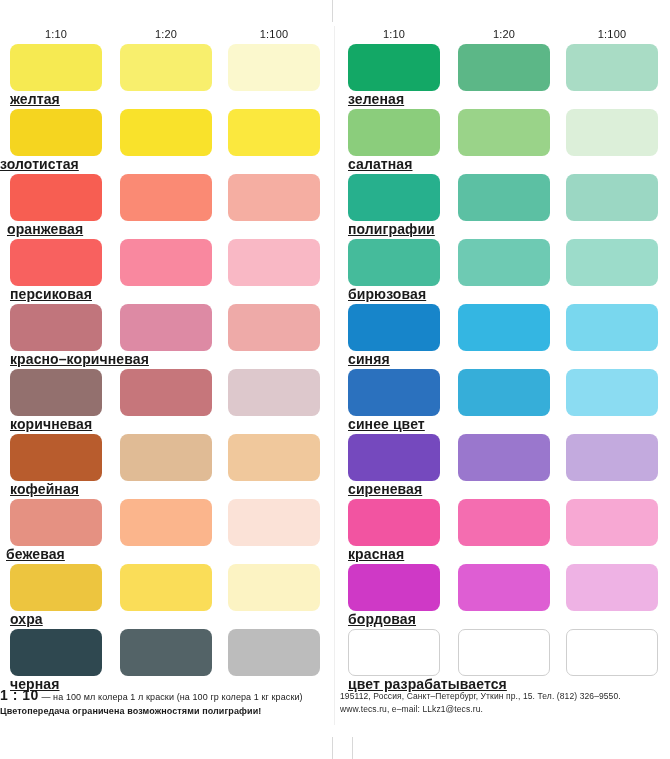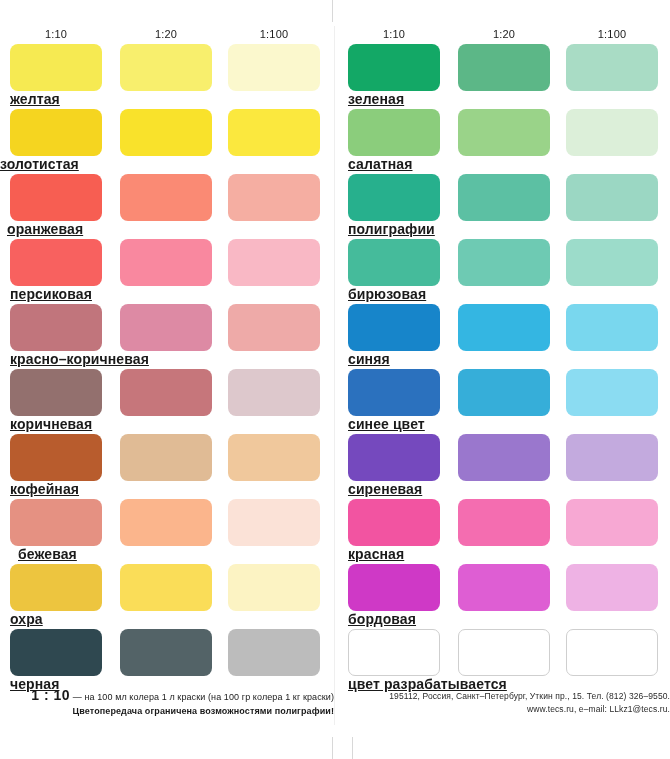--- a/index.html
+++ b/index.html
@@ -101,21 +101,20 @@
     right: 0;
   }
   .footer.left  { top: 688px; }
   .footer.right { top: 690px; }
   .footer-line {
     font-size: 9px;
     color: #1a1a1a;
     line-height: 14px;
     white-space: nowrap;
     letter-spacing: .1px;
-    text-align: right;
   }
   .footer-line.ratio-line { font-size: 9px; }
   .ratio-big {
     font-size: 14px;
     font-weight: bold;
     letter-spacing: .5px;
   }
   .footer-line.bold-note { font-weight: bold; font-size: 9px; }
   .footer-line.contact { font-size: 8.5px; line-height: 13px; color: #2a2a2a; }
 </style>
@@ -176,21 +175,21 @@
         <div class="swatch-row">
           <div class="swatch" style="left: 10px; background: rgb(184, 92, 45);"></div>
           <div class="swatch" style="left: 120px; background: rgb(224, 187, 149);"></div>
           <div class="swatch" style="left: 228px; background: rgb(240, 200, 156);"></div>
           <div class="row-label" style="left: 10px;">кофейная</div>
         </div>
         <div class="swatch-row">
           <div class="swatch" style="left: 10px; background: rgb(229, 145, 130);"></div>
           <div class="swatch" style="left: 120px; background: rgb(251, 181, 140);"></div>
           <div class="swatch" style="left: 228px; background: rgb(251, 226, 215);"></div>
-          <div class="row-label" style="left: 18px;">бежевая</div>
+          <div class="row-label" style="left: 6px;">бежевая</div>
         </div>
         <div class="swatch-row">
           <div class="swatch" style="left: 10px; background: rgb(237, 197, 63);"></div>
           <div class="swatch" style="left: 120px; background: rgb(250, 221, 88);"></div>
           <div class="swatch" style="left: 228px; background: rgb(252, 243, 195);"></div>
           <div class="row-label" style="left: 10px;">охра</div>
         </div>
         <div class="swatch-row">
           <div class="swatch" style="left: 10px; background: rgb(47, 72, 80);"></div>
           <div class="swatch" style="left: 120px; background: rgb(83, 99, 103);"></div>

